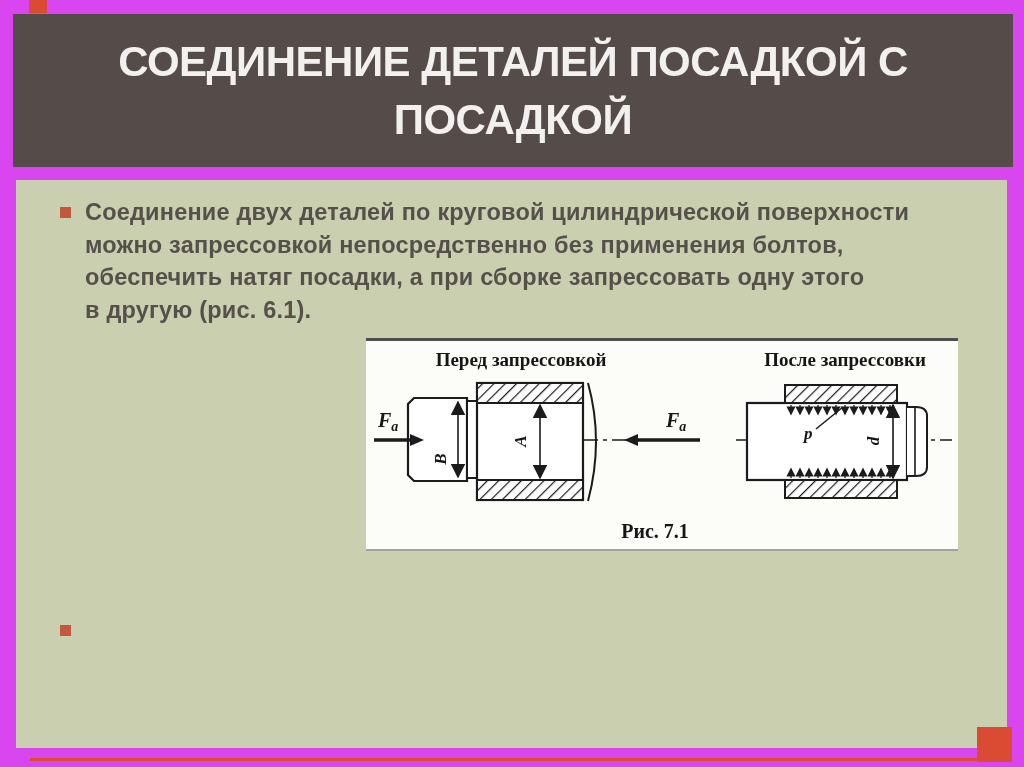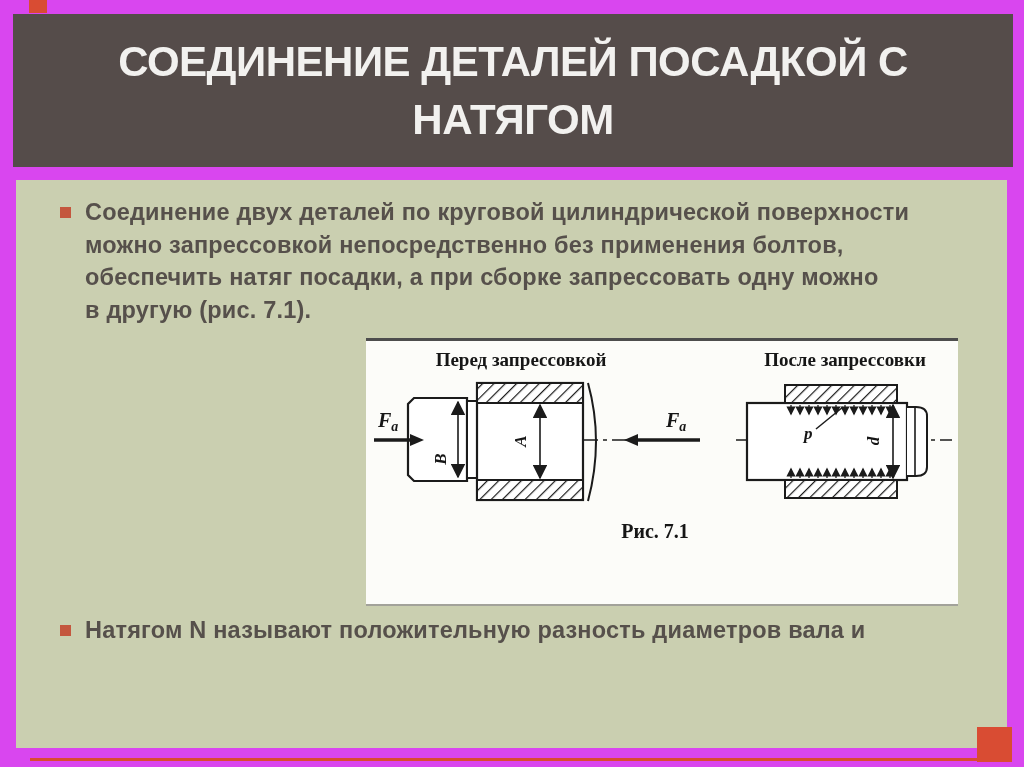--- a/index.html
+++ b/index.html
@@ -17,50 +17,50 @@
   
   .content{position:absolute;left:16px;top:180px;width:991px;height:568px;background:#cacfb0;}
   .bullet-block{position:absolute;left:0;width:991px;}
   .bullet-marker{position:absolute;left:44px;top:5px;width:11px;height:11px;background:#c4573e;}
   .bullet-text{position:absolute;left:69px;top:-6px;color:#56504b;font-weight:bold;
                font-size:23.5px;line-height:32.6px;letter-spacing:0.2px;}
   .bullet-text div{white-space:nowrap;}
   .b1{top:22px;}
   .b2{top:440px;}
   
-  .figure{position:absolute;left:350px;top:158px;width:592px;height:268px;background:#fcfcf9;
+  .figure{position:absolute;left:350px;top:158px;width:592px;height:213px;background:#fcfcf9;
           border-top:3px solid #4d4d4d;border-bottom:2px solid #a2a29a;box-sizing:border-box;}
   .figure svg{display:block;}
   svg text{font-family:"Liberation Serif",serif;fill:#161616;}
   .fig-title{font-size:19px;font-weight:bold;}
   .fig-caption{font-size:20px;font-weight:bold;}
   .fig-dim{font-size:17px;font-weight:bold;font-style:italic;}
   .fig-force{font-size:20px;font-weight:bold;font-style:italic;}
 </style>
 </head>
 <body>
 
 <div class="slide">
 
   <div class="accent-tl"></div>
 
   <div class="header">
     <div class="title-line">СОЕДИНЕНИЕ ДЕТАЛЕЙ ПОСАДКОЙ С</div>
-    <div class="title-line">НАТЯГОМ</div>
+    <div class="title-line">ПОСАДКОЙ</div>
   </div>
 
   <div class="content">
 
     <div class="bullet-block b1">
       <span class="bullet-marker"></span>
       <div class="bullet-text">
         <div>Соединение двух деталей по круговой цилиндрической поверхности</div>
         <div>можно запрессовкой непосредственно без применения болтов,</div>
-        <div>обеспечить натяг посадки, а при сборке запрессовать одну можно</div>
-        <div>в другую (рис. 7.1).</div>
+        <div>обеспечить натяг посадки, а при сборке запрессовать одну этого</div>
+        <div>в другую (рис. 6.1).</div>
       </div>
     </div>
 
     <div class="figure">
       <svg width="592" height="208" viewBox="0 0 592 208">
         <defs>
           <pattern id="hatch" width="8" height="8" patternUnits="userSpaceOnUse" patternTransform="rotate(45)">
             <rect width="8" height="8" fill="#ffffff"></rect>
             <line x1="0" y1="0" x2="0" y2="8" stroke="#1b1b1b" stroke-width="2.4"></line>
           </pattern>
@@ -151,21 +151,20 @@
           <line x1="549" y1="66" x2="549" y2="135" stroke-width="1.6"></line>
         </g>
 
         <text class="fig-caption" x="289" y="197" text-anchor="middle">Рис. 7.1</text>
       </svg>
     </div>
 
     <div class="bullet-block b2">
       <span class="bullet-marker"></span>
       <div class="bullet-text">
-        <div>Натягом N называют положительную разность диаметров вала и</div>
       </div>
     </div>
 
   </div>
 
   <div class="accent-line"></div>
   <div class="accent-br"></div>
 
 </div>
 

